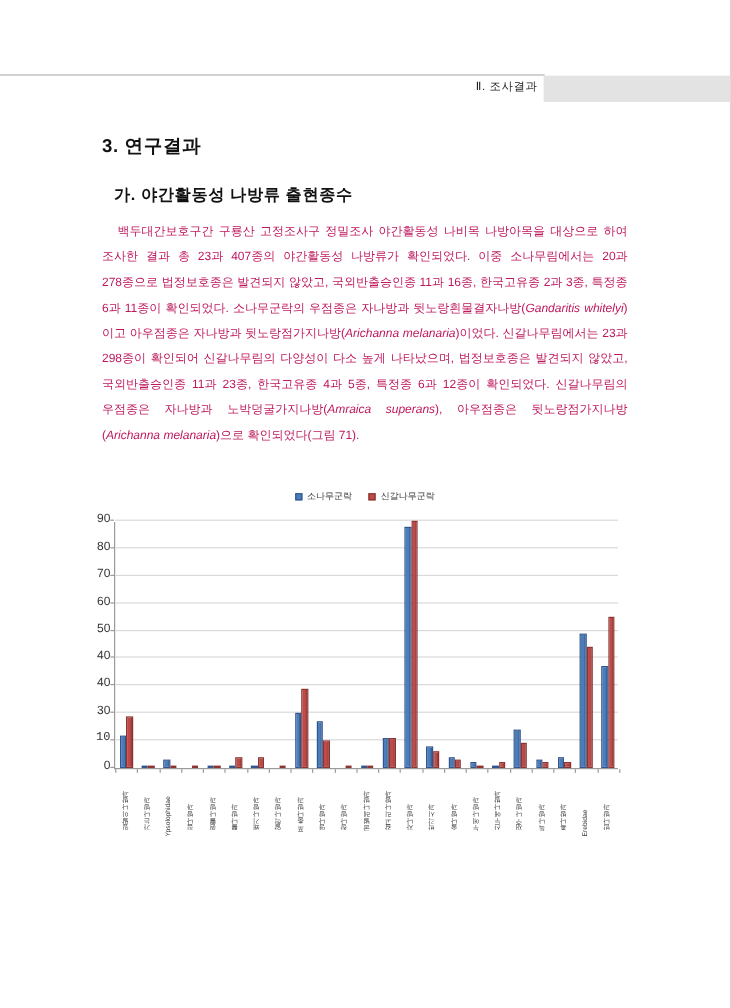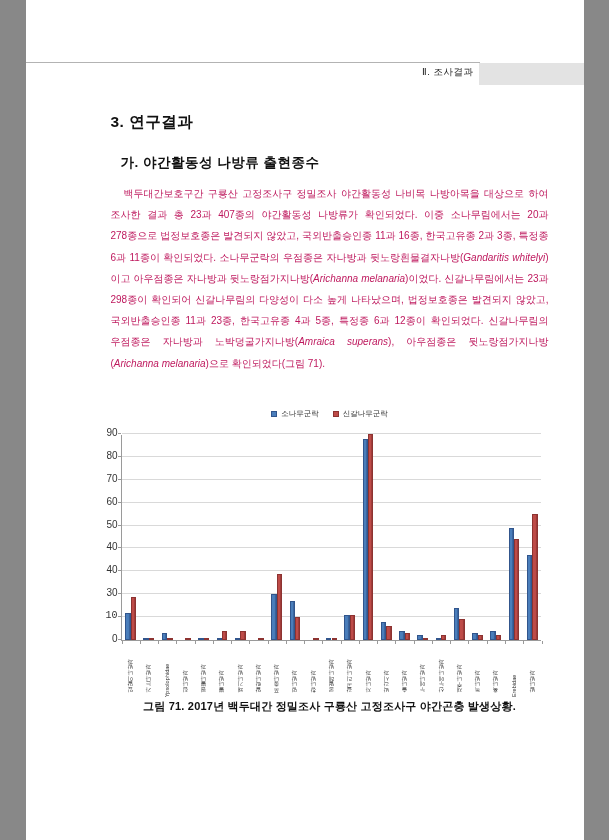--- a/index.html
+++ b/index.html
@@ -1,19 +1,19 @@
 <!DOCTYPE html>
 <html><head>
 <meta charset="utf-8">
 <style>
   * { margin: 0; padding: 0; box-sizing: border-box; }
   html, body { background: #888; }
   #page {
     position: relative;
-    width: 558px; height: 840px;
+    width: 609px; height: 840px;
     margin: 0 auto;
     background: #ffffff;
     font-family: "Liberation Sans", sans-serif;
     overflow: hidden;
   }
   
   #header-rule { position: absolute; top: 62px; left: 0; width: 454px; height: 1px; background: #b3b3b3; }
   #header-label { position: absolute; top: 66px; left: 0; width: 448px; text-align: right; font-size: 9.5px; color: #222; letter-spacing: 0.5px; }
   #header-tab { position: absolute; top: 63px; left: 453px; width: 156px; height: 22px; background: #e3e3e3; }
   
@@ -194,16 +194,15 @@
         <div class="x-tick" style="left: 310.435px;"></div>
         <div class="x-tick" style="left: 328.696px;"></div>
         <div class="x-tick" style="left: 346.957px;"></div>
         <div class="x-tick" style="left: 365.217px;"></div>
         <div class="x-tick" style="left: 383.478px;"></div>
         <div class="x-tick" style="left: 401.739px;"></div>
         <div class="x-tick" style="left: 420px;"></div>
       </div>
   </div>
 
-  <div id="figure-caption">그림 71. 2017년 백두대간 정밀조사 구룡산 고정조사구 야간곤충 발생상황.</div>
 
 
 </div>
 
 </body></html>

